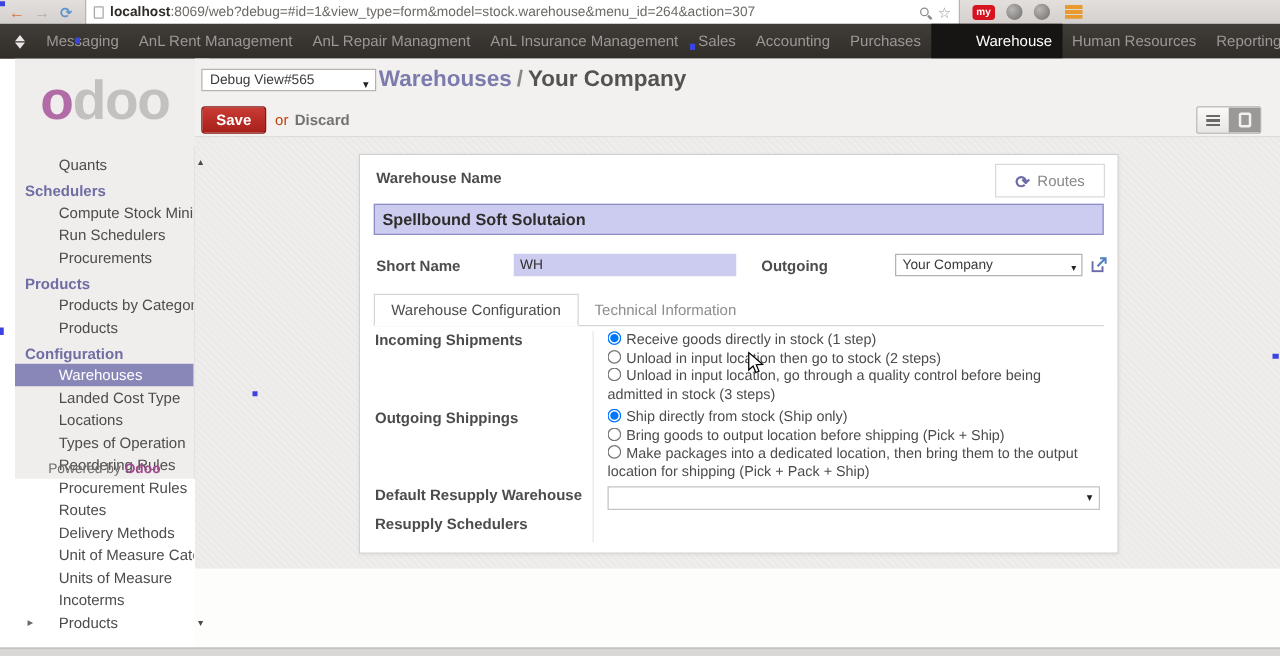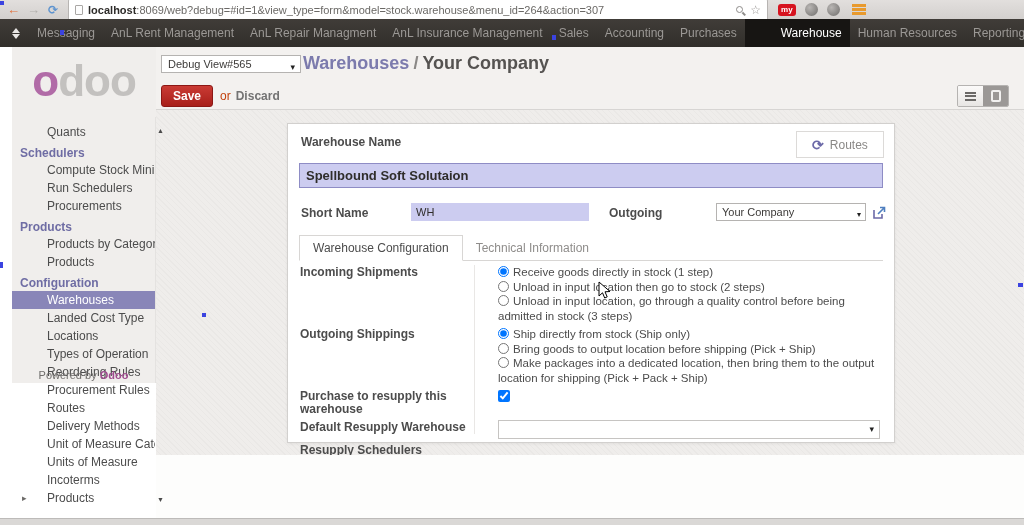--- a/index.html
+++ b/index.html
@@ -105,21 +105,21 @@
   .ext-link { position:absolute; left:585px; top:2px; width:13px; height:13px; cursor:pointer; }
 
   .tabs { position:absolute; top:112px; left:11px; right:11px; height:25px; border-bottom:1px solid #d8d6d4; display:flex; align-items:flex-end; }
   .tab { font-size:12px; padding:5px 13px; cursor:pointer; color:#8f8d8b; }
   .tab.active { background:#fff; border:1px solid #d8d6d4; border-bottom:1px solid #fff; margin-bottom:-1px; color:#4c4c4c; font-weight:normal; }
 
   .fields { position:absolute; top:141px; left:12px; right:14px; bottom:8px; }
   .fields::before { content:""; position:absolute; left:174px; top:0; bottom:0; width:1px; background:#e9e7e5; }
   .frow { display:flex; margin-bottom:4px; }
   .frow .flabel { width:174px; flex:0 0 auto; padding-top:1px; line-height:13px; padding-right:8px; }
-  .fval { padding-left:24px; flex:1; font-size:11.5px; color:#4c4c4c; }
+  .fval { padding-left:12px; flex:1; font-size:11.5px; color:#4c4c4c; }
   .opt { display:block; line-height:14.5px; }
   .opt input { vertical-align:-1px; margin:0 4px 0 0; width:11px; height:11px; }
   .chk { width:12px; height:12px; margin-top:1px; }
   .resupply-select { position:relative; width:100%; height:19px; background:#fff; border:1px solid #c6c4c2; cursor:pointer; }
   .resupply-select .caret { position:absolute; right:5px; top:3px; font-size:9px; color:#222; }
 
   
   .bottom-bar { position:absolute; left:0; right:0; top:518px; height:7px; background:#dad8d6; border-top:1px solid #bdbbb9; }
   .cursor { position:absolute; left:598px; top:281px; width:13px; height:19px; z-index:99; pointer-events:none; }
   .art { position:absolute; background:#3b43e0; z-index:98; }
@@ -264,24 +264,20 @@
           </div>
           <div class="frow">
             <span class="flabel">Outgoing Shippings</span>
             <div class="fval">
               <label class="opt"><input type="radio" name="outgoing" checked="checked" style=""><span>Ship directly from stock (Ship only)</span></label>
               <label class="opt"><input type="radio" name="outgoing" style=""><span>Bring goods to output location before shipping (Pick + Ship)</span></label>
               <label class="opt"><input type="radio" name="outgoing" style=""><span>Make packages into a dedicated location, then bring them to the output location for shipping (Pick + Pack + Ship)</span></label>
             </div>
           </div>
           <div class="frow">
-            <span class="flabel">Purchase to resupply this warehouse</span>
-            <div class="fval"><input type="checkbox" class="chk" checked="checked" style=""></div>
-          </div>
-          <div class="frow">
             <span class="flabel">Default Resupply Warehouse</span>
             <div class="fval">
               <div class="resupply-select">
                 <span></span>
                 <span class="caret">▾</span>
               </div>
             </div>
           </div>
           <div class="frow">
             <span class="flabel">Resupply Schedulers</span>

